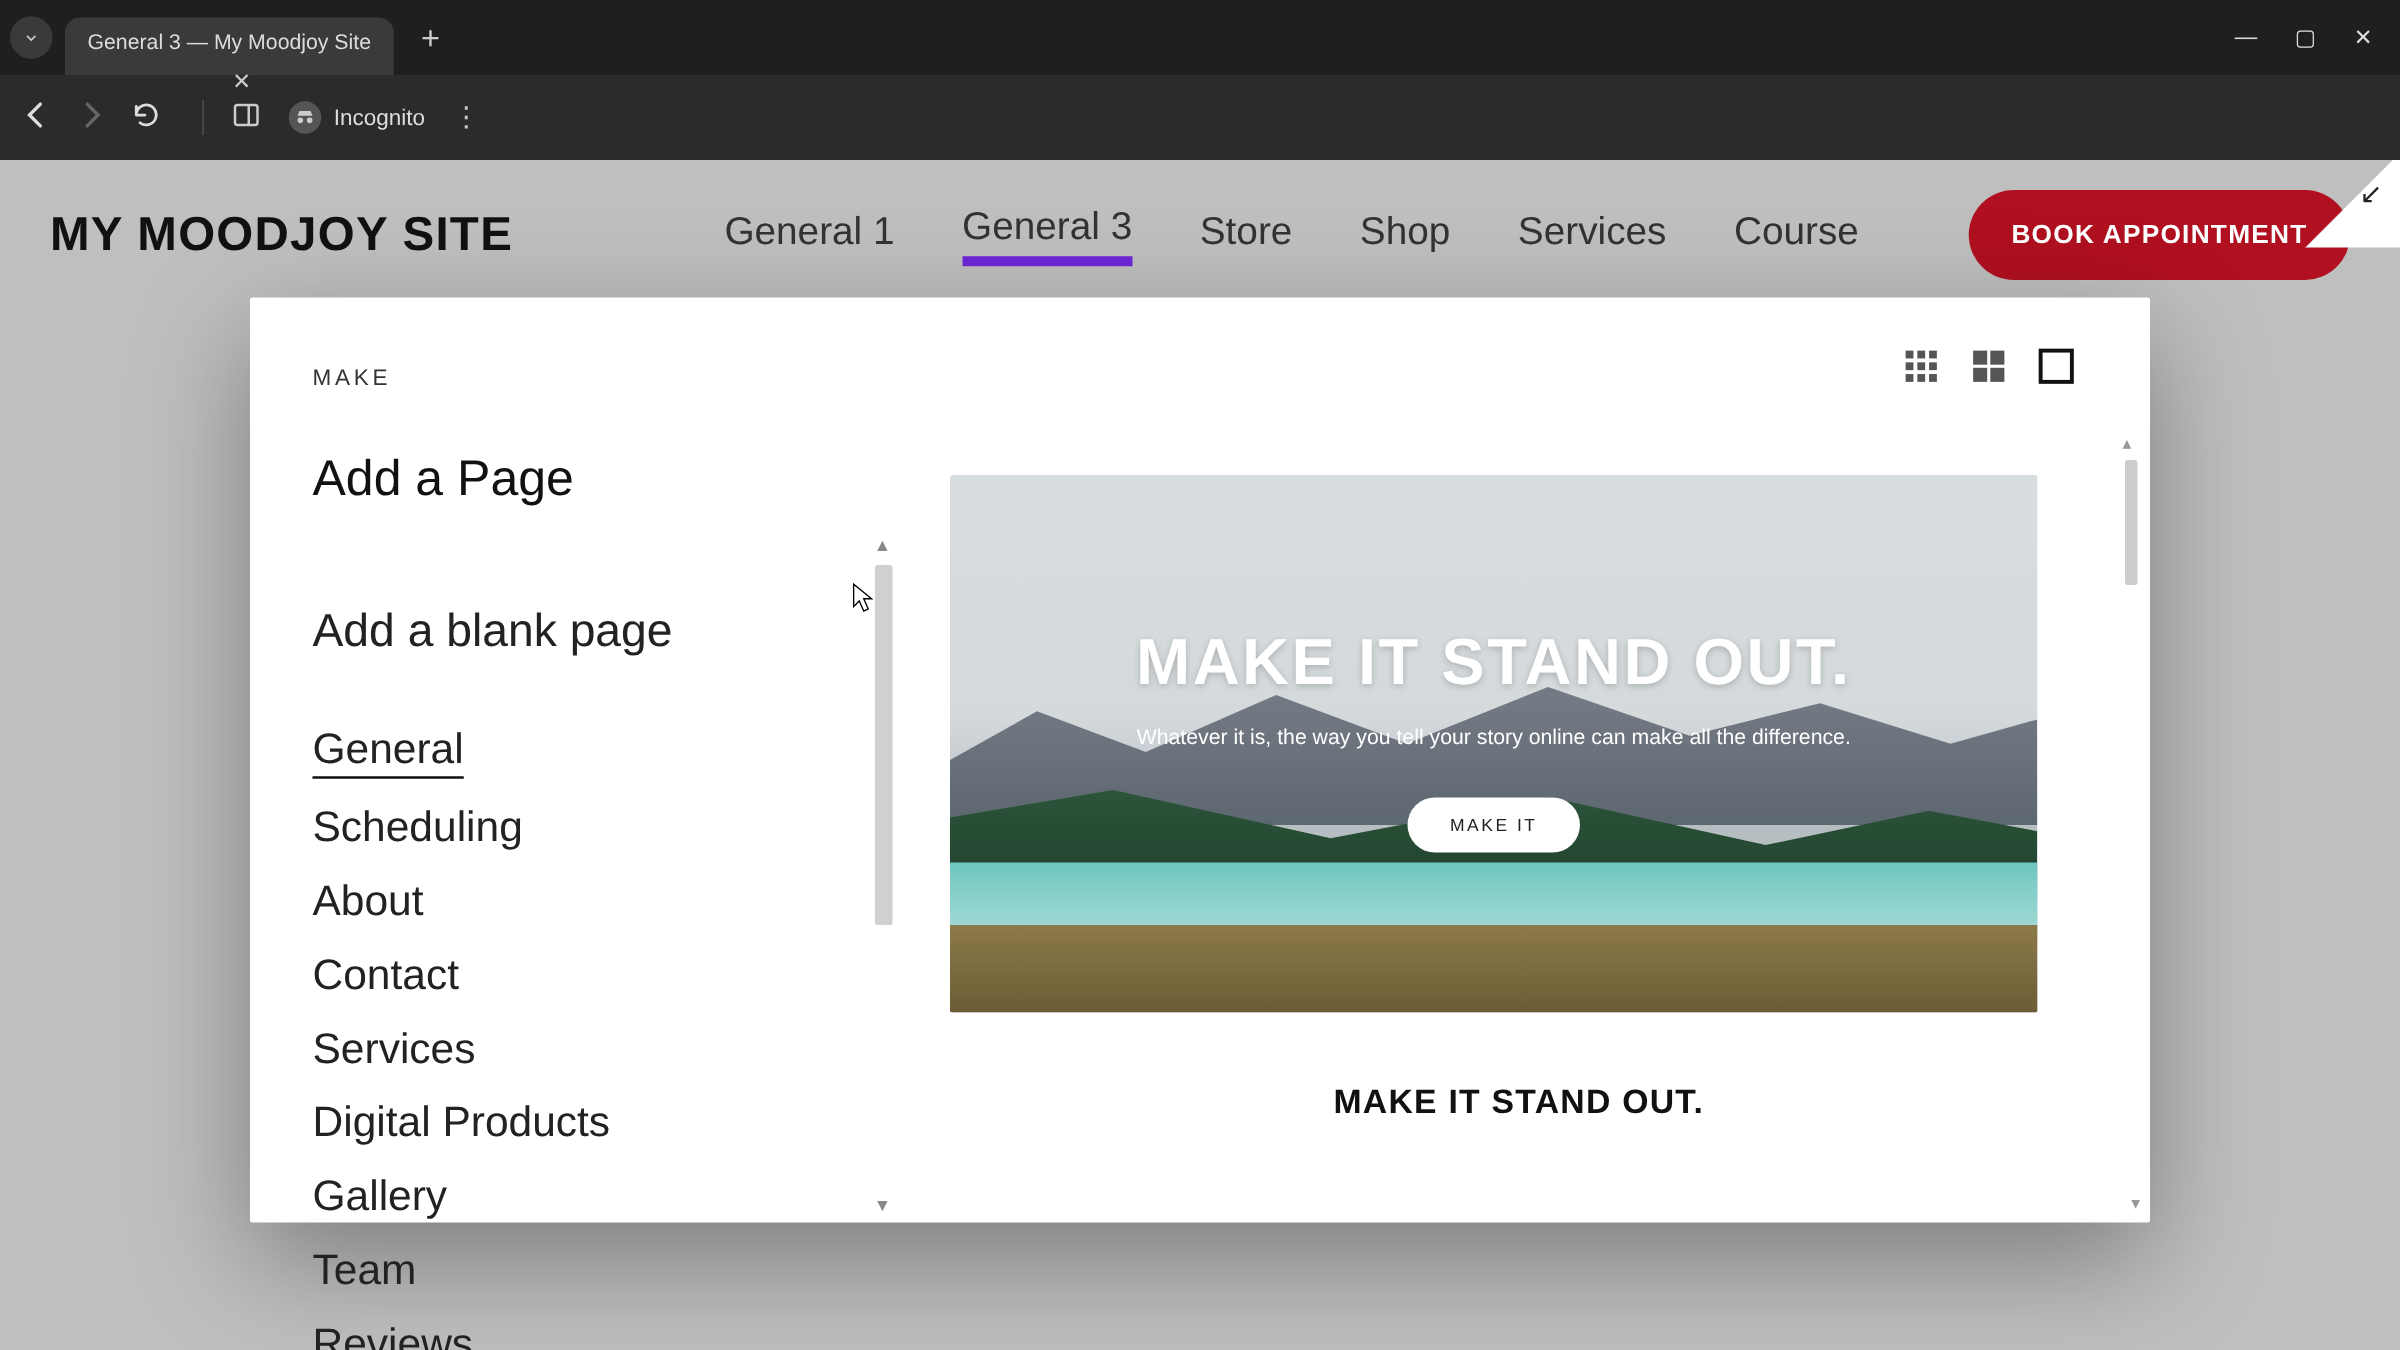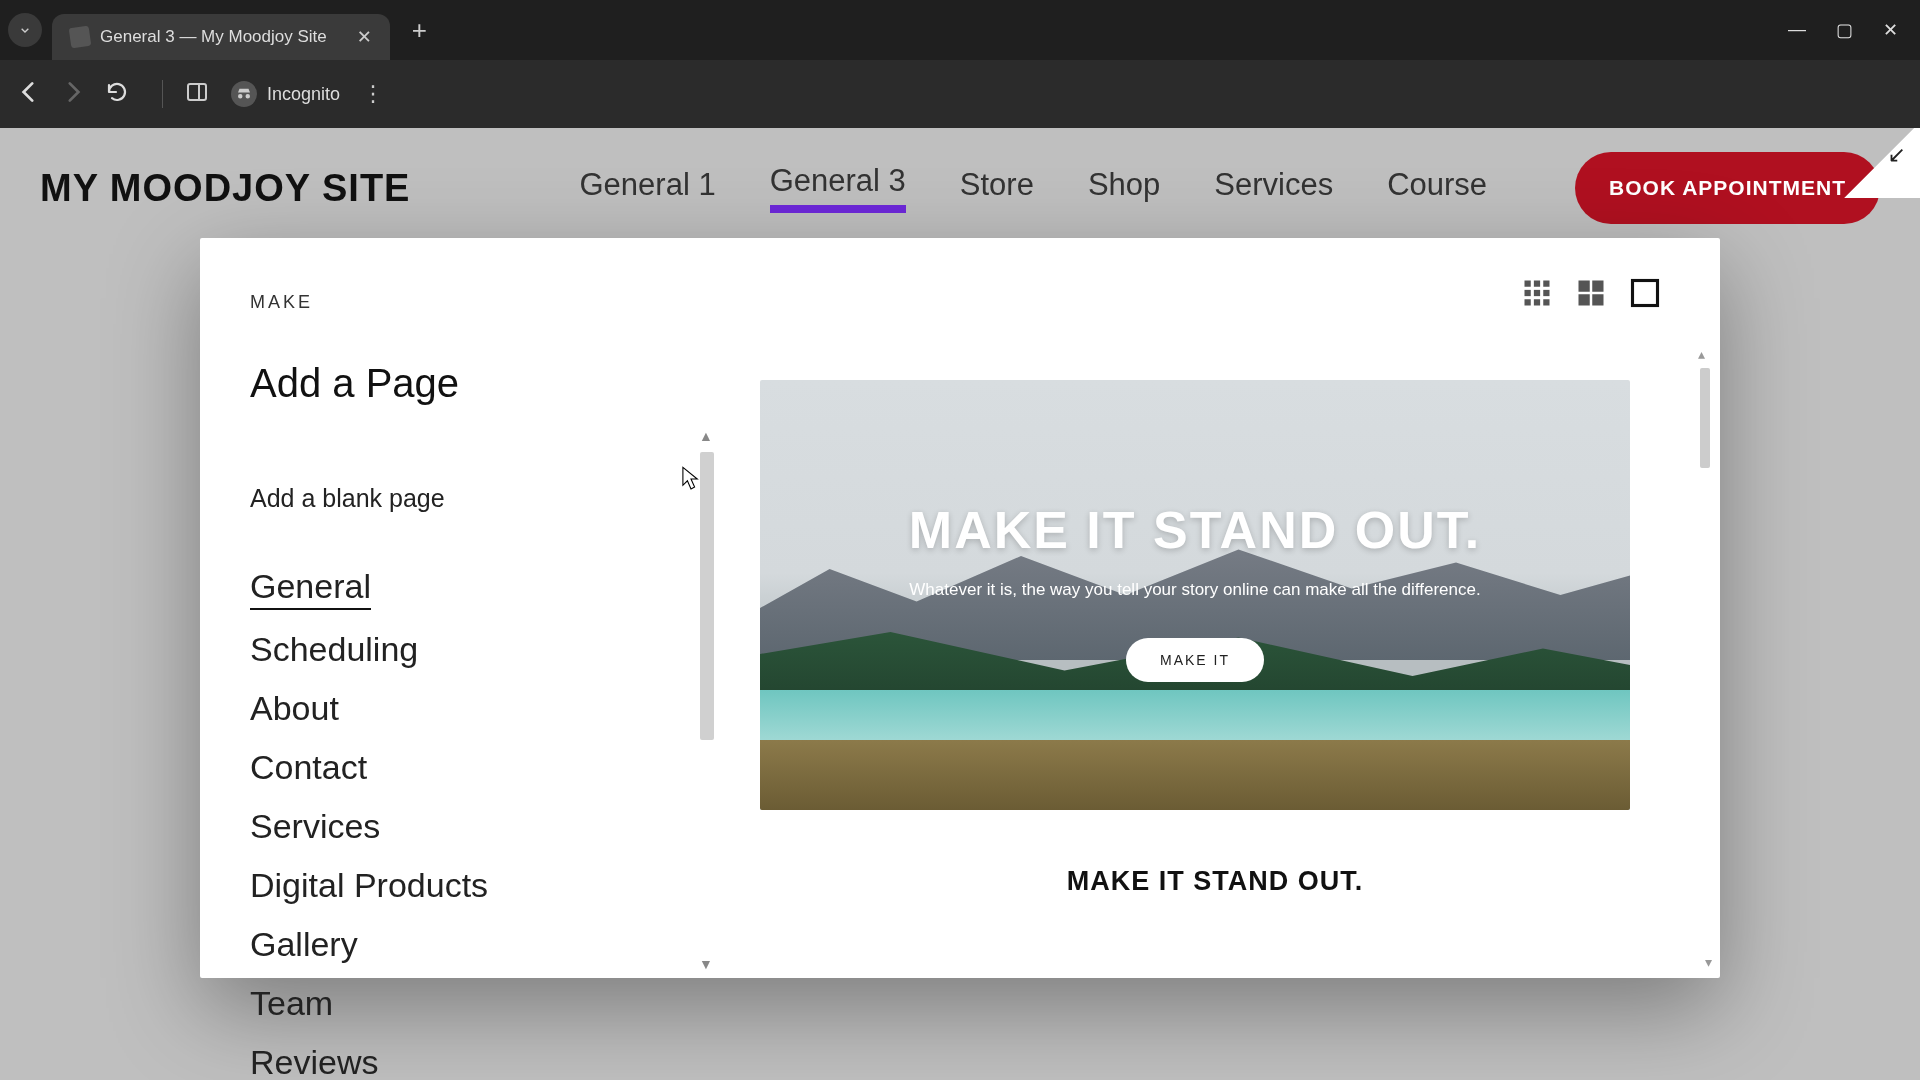--- a/index.html
+++ b/index.html
@@ -2,21 +2,21 @@
 <html><head>
 <meta charset="utf-8">
 <style>
   * { box-sizing: border-box; margin: 0; padding: 0; }
   html, body { width: 1920px; height: 1080px; overflow: hidden; font-family: Arial, Helvetica, sans-serif; }
   body { background: #2b2b2b; }
 
   
   .browser-top { height: 60px; background: #1f1f1f; display: flex; align-items: center; padding: 0 8px; }
   .tab-dropdown { width: 34px; height: 34px; background: #3a3a3a; border-radius: 17px; display:flex; align-items:center; justify-content:center; margin-right:10px;}
-  .tab { background: #3a3a3a; height: 46px; border-radius: 12px 12px 0 0; display:flex; align-items:center; padding: 0 18px; gap:10px; margin-top:14px;}
+  .tab { background: #3a3a3a; height: 46px; border-radius: 12px 12px 0 0; display:flex; align-items:center; padding: 0 18px; gap:10px; margin-top:14px;flex-direction:column;}
   .tab-favicon { width:20px; height:20px; background:#555; border-radius:3px; transform: rotate(-8deg);}
   .tab-title { color:#ddd; font-size:17px; white-space:nowrap;}
   .tab-close { color:#ccc; font-size:18px; margin-left:20px; cursor:pointer;}
   .new-tab { color:#ccc; font-size:26px; margin-left:22px; cursor:pointer;}
   .win-controls { margin-left:auto; display:flex; gap:30px; color:#ddd; font-size:18px; padding-right:14px;}
   .win-controls span { cursor:pointer; }
 
   .addr-bar { height: 68px; background: #2b2b2b; display:flex; align-items:center; padding: 0 14px; gap:14px; }
   .nav-btn { color:#bbb; width:30px; text-align:center; cursor:pointer;}
   .nav-btn.disabled { color:#555; }
@@ -38,21 +38,21 @@
   .nav-link.active { border-bottom: 8px solid #6d28d9;}
   .cta-btn { background:#b01020; color:#fff; font-weight:700; font-size:21px; letter-spacing:1px; padding: 24px 34px; border-radius: 40px; margin-left: 34px; white-space:nowrap;}
   .collapse-arrow { position:absolute; top:0; right:0; width: 80px; height: 70px; background: linear-gradient(135deg, transparent 49%, #fff 50%); }
   .collapse-arrow span { position:absolute; top:14px; right:14px; color:#222; font-size:22px; transform: rotate(0deg);}
 
   
   .modal { position:absolute; top: 110px; left: 200px; width: 1520px; height: 740px; background: #fff; border-radius: 2px; box-shadow: 0 30px 90px rgba(0,0,0,0.35); display:flex;}
   .modal-left { width: 520px; padding: 54px 50px 0 50px; position:relative;}
   .close-label { font-size:18px; letter-spacing:3px; color:#333; cursor:pointer; font-weight:500;}
   .modal-title { font-size:40px; color:#111; margin-top:48px; font-weight:500;}
-  .blank-link { font-size:25px; color:#222; margin-top: 78px; cursor:pointer;}
+  .blank-link { font-size:37px; color:#222; margin-top: 78px; cursor:pointer;}
   .cat-list { margin-top: 54px; display:flex; flex-direction:column; gap: 20px;}
   .cat-item { font-size:34px; color:#222; cursor:pointer; align-self:flex-start;}
   .cat-item.active { border-bottom: 2px solid #111; padding-bottom:2px;}
   .left-scroll { position:absolute; left: 500px; top: 214px; width: 14px; height: 288px; background:#d0d0d0; border-radius:2px;}
   .left-scroll::before { content:"▲"; position:absolute; top:-24px; left:-1px; color:#888; font-size:14px;}
   .left-arrow-down { position:absolute; left:499px; bottom:6px; color:#888; font-size:14px;}
 
   .modal-right { flex:1; padding: 54px 50px 0 40px; position:relative; overflow:hidden;}
   .view-toggle { position:absolute; top:40px; right:60px; display:flex; gap:24px; align-items:center;}
   .vt { width:30px; height:30px; cursor:pointer;}

